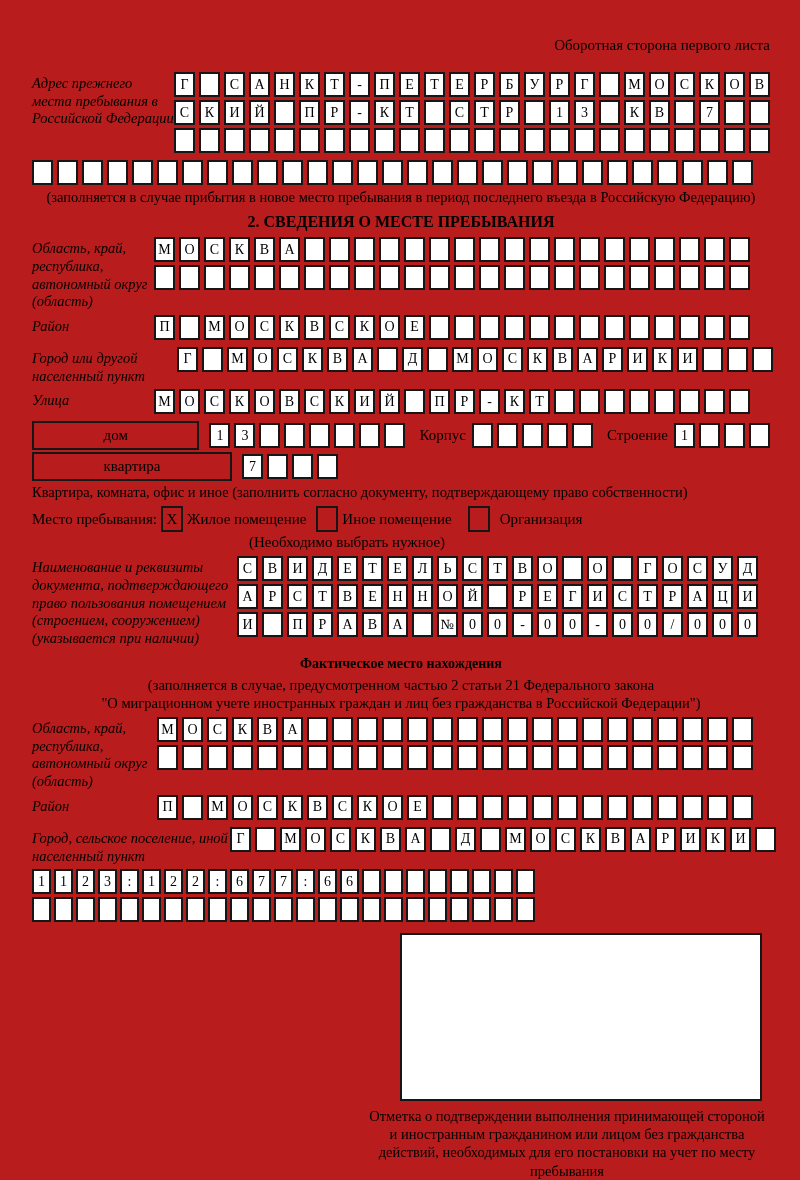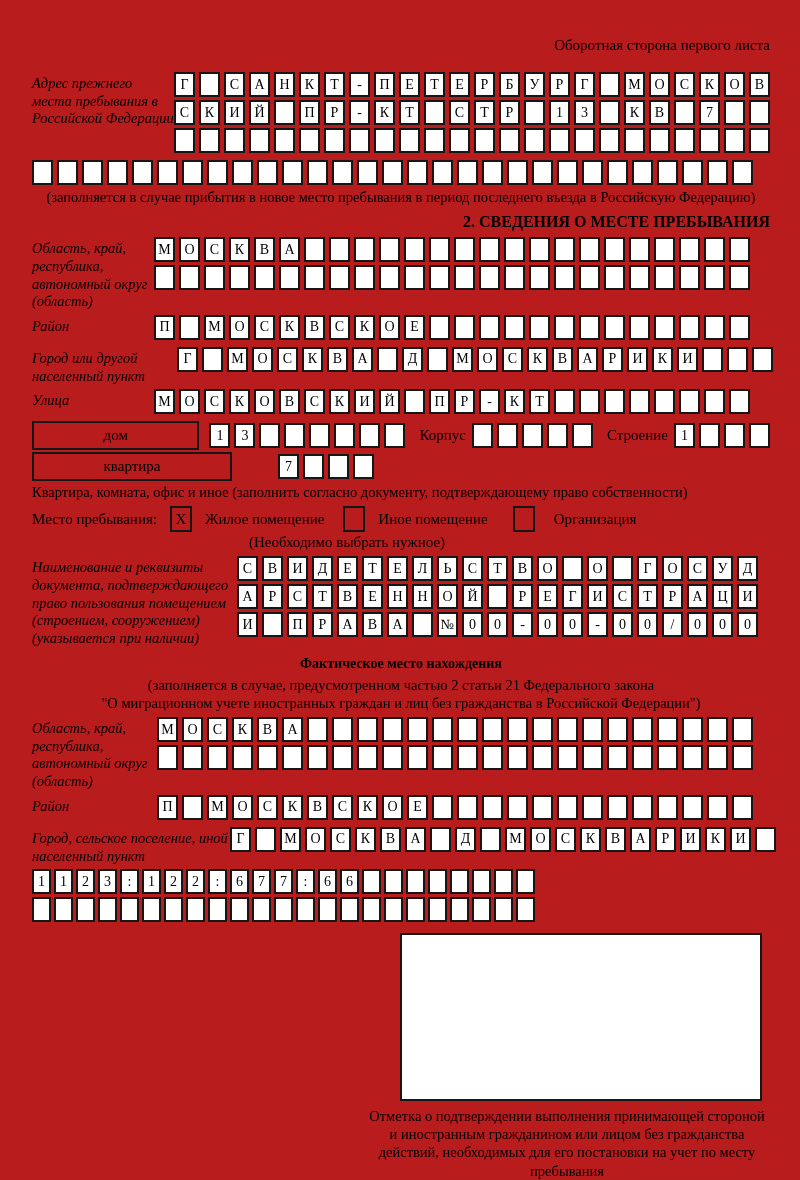--- a/index.html
+++ b/index.html
@@ -22,34 +22,34 @@
   .tight { gap:3px; }
   .tight .cell { flex:0 0 19px; width:19px; }
 
   .fieldrow { display:flex; margin-bottom:4px; }
   .flabel { flex:0 0 auto; font-size:14.5px; line-height:1.22; padding-top:3px;font-style:italic; }
   .w142 { width:142px; } .w122 { width:122px; } .w145 { width:145px; }
   .w205 { width:205px; } .w125 { width:125px; } .w198 { width:198px; }
 
   .note { font-size:14.5px; line-height:1.25; }
   .center { text-align:center; }
-  .sec-title { text-align:right; font-weight:bold; font-size:16px; margin:7px 0 6px 0; }
+  .sec-title { text-align:center; font-weight:bold; font-size:16px; margin:7px 0 6px 0; }
   .sub-title { text-align:center; font-weight:bold; font-size:14px; margin:8px 0 4px 0; }
 
   .house-row { display:flex; align-items:center; margin-bottom:2px; }
   .labelbox {
     border:2px solid #161616; height:29px;
     display:flex; align-items:center; justify-content:center; font-size:15px;
   }
   .dombox { width:178px; margin-right:10px;text-align:center; }
   .kvbox  { width:200px; margin-right:10px; }
   .inline-label { margin:0 6px 0 14px; font-size:15px; white-space:nowrap; }
   .house-row .boxrow { margin-bottom:0; }
 
-  .stay-row { display:flex; align-items:center; gap:13px; font-size:15px; margin:5px 0 2px 0; }
+  .stay-row { display:flex; align-items:center; gap:4px; font-size:15px; margin:5px 0 2px 0; }
   .checkbox {
     width:22px; height:26px; border:2px solid #161616;
     display:flex; align-items:center; justify-content:center; font-size:15px;
   }
   .sp1 { margin-left:6px; } .sp2 { margin-left:12px; }
   .stay-note { width:630px; text-align:center; font-size:15px; margin-bottom:5px; }
 
   .confirm-box {
     width:362px; height:168px; border:2px solid #161616;
     margin:8px 0 6px 368px; background:#fff;
@@ -354,21 +354,21 @@
       </div>
     <span class="inline-label">Строение</span>
     <div class="boxrow">
         <span class="cell">1</span>
         <span class="cell"></span>
         <span class="cell"></span>
         <span class="cell"></span>
       </div>
   </div>
 
-  <div class="house-row" style="gap:36px;">
+  <div class="house-row" style="">
     <div class="labelbox kvbox">квартира</div>
     <div class="boxrow">
         <span class="cell">7</span>
         <span class="cell"></span>
         <span class="cell"></span>
         <span class="cell"></span>
       </div>
   </div>
   <div class="note">Квартира, комната, офис и иное (заполнить согласно документу, подтверждающему право собственности)</div>
 

